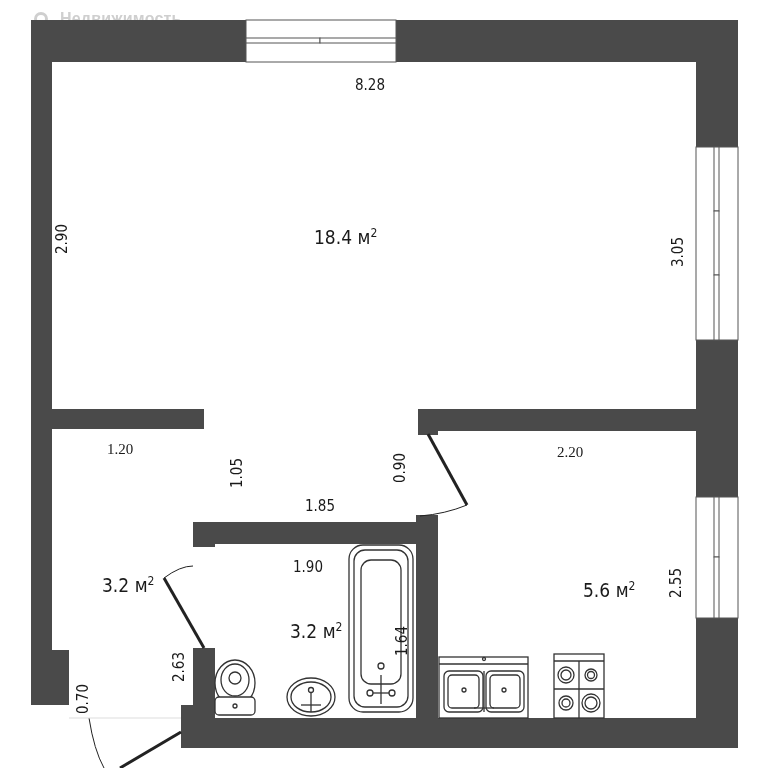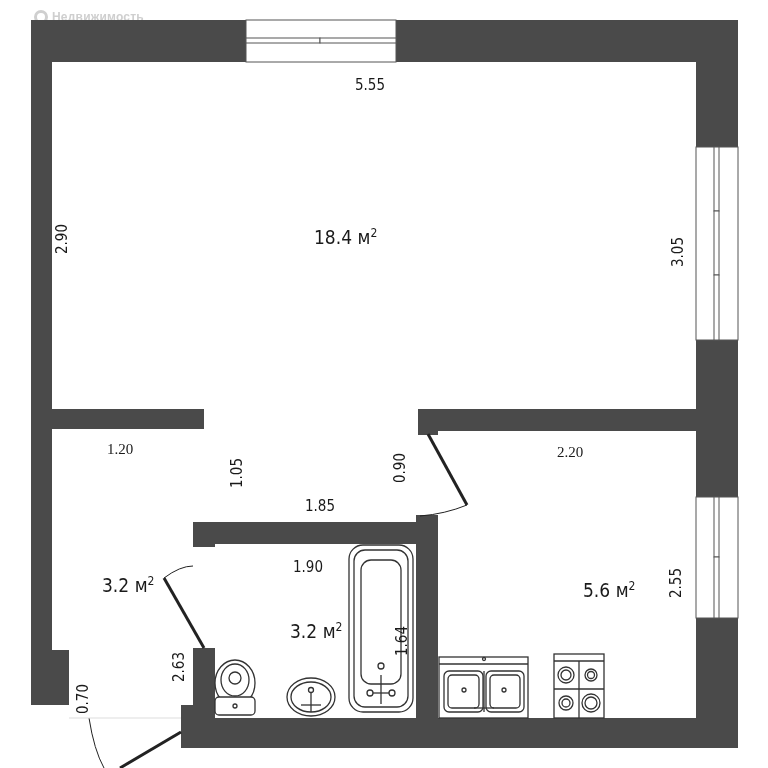--- a/index.html
+++ b/index.html
@@ -2,21 +2,21 @@
 <html><head>
 <meta charset="utf-8">
 <style>
   html, body { margin: 0; padding: 0; background: #ffffff; }
   body { width: 768px; height: 768px; position: relative; overflow: hidden; font-family: "Liberation Sans", sans-serif; }
   .plan { position: absolute; left: 0; top: 0; width: 768px; height: 768px; }
   .lbl { position: absolute; font-family: "DejaVu Sans Condensed", "DejaVu Sans", sans-serif; color: #1a1a1a; font-size: 15px; white-space: nowrap; transform-origin: center center; }
   .area { font-size: 19px; }
   .area sup { font-size: 12px; }
   .rot { transform: rotate(-90deg); }
-  .brand { position: absolute; left: 34px; top: 10px; color: #cfcfcf; font-size: 12px; font-weight: bold; display: flex; align-items: center; gap: 4px; letter-spacing: 0.2px; }
+  .brand { position: absolute; left: 34px; top: 10px; color: #cfcfcf; font-size: 16px; font-weight: bold; display: flex; align-items: center; gap: 12px; letter-spacing: 0.2px; }
   .brand-logo { width: 14px; height: 14px; border: 3px solid #cfcfcf; border-radius: 50%; box-sizing: border-box; }
 </style>
 </head>
 <body>
 
 <div class="brand">
   <span class="brand-logo"></span>
   <span>Недвижимость</span>
 </div>
 
@@ -140,21 +140,21 @@
 <div class="lbl area" style="left:102px; top:574px;">
   <span>3.2</span> <span>м</span><sup>2</sup>
 </div>
 <div class="lbl area" style="left:290px; top:620px;">
   <span>3.2</span> <span>м</span><sup>2</sup>
 </div>
 <div class="lbl area" style="left:536px; top:579px;margin-left:47px;">
   <span>5.6</span> <span>м</span><sup>2</sup>
 </div>
 
-<div class="lbl" style="left:355px; top:76px;">5.55</div>
+<div class="lbl" style="left:355px; top:76px;">8.28</div>
 <div class="lbl rot" style="left:47px; top:230px;">2.90</div>
 <div class="lbl rot" style="left:663px; top:243px;">3.05</div>
 <div class="lbl" style="left:107px; top:441px;font-family:Liberation Serif, serif;">1.20</div>
 <div class="lbl rot" style="left:222px; top:464px;">1.05</div>
 <div class="lbl" style="left:305px; top:497px;">1.85</div>
 <div class="lbl rot" style="left:385px; top:459px;">0.90</div>
 <div class="lbl" style="left:557px; top:444px;font-family:Liberation Serif, serif;">2.20</div>
 <div class="lbl rot" style="left:661px; top:574px;">2.55</div>
 <div class="lbl" style="left:293px; top:558px;">1.90</div>
 <div class="lbl rot" style="left:387px; top:632px;">1.64</div>

